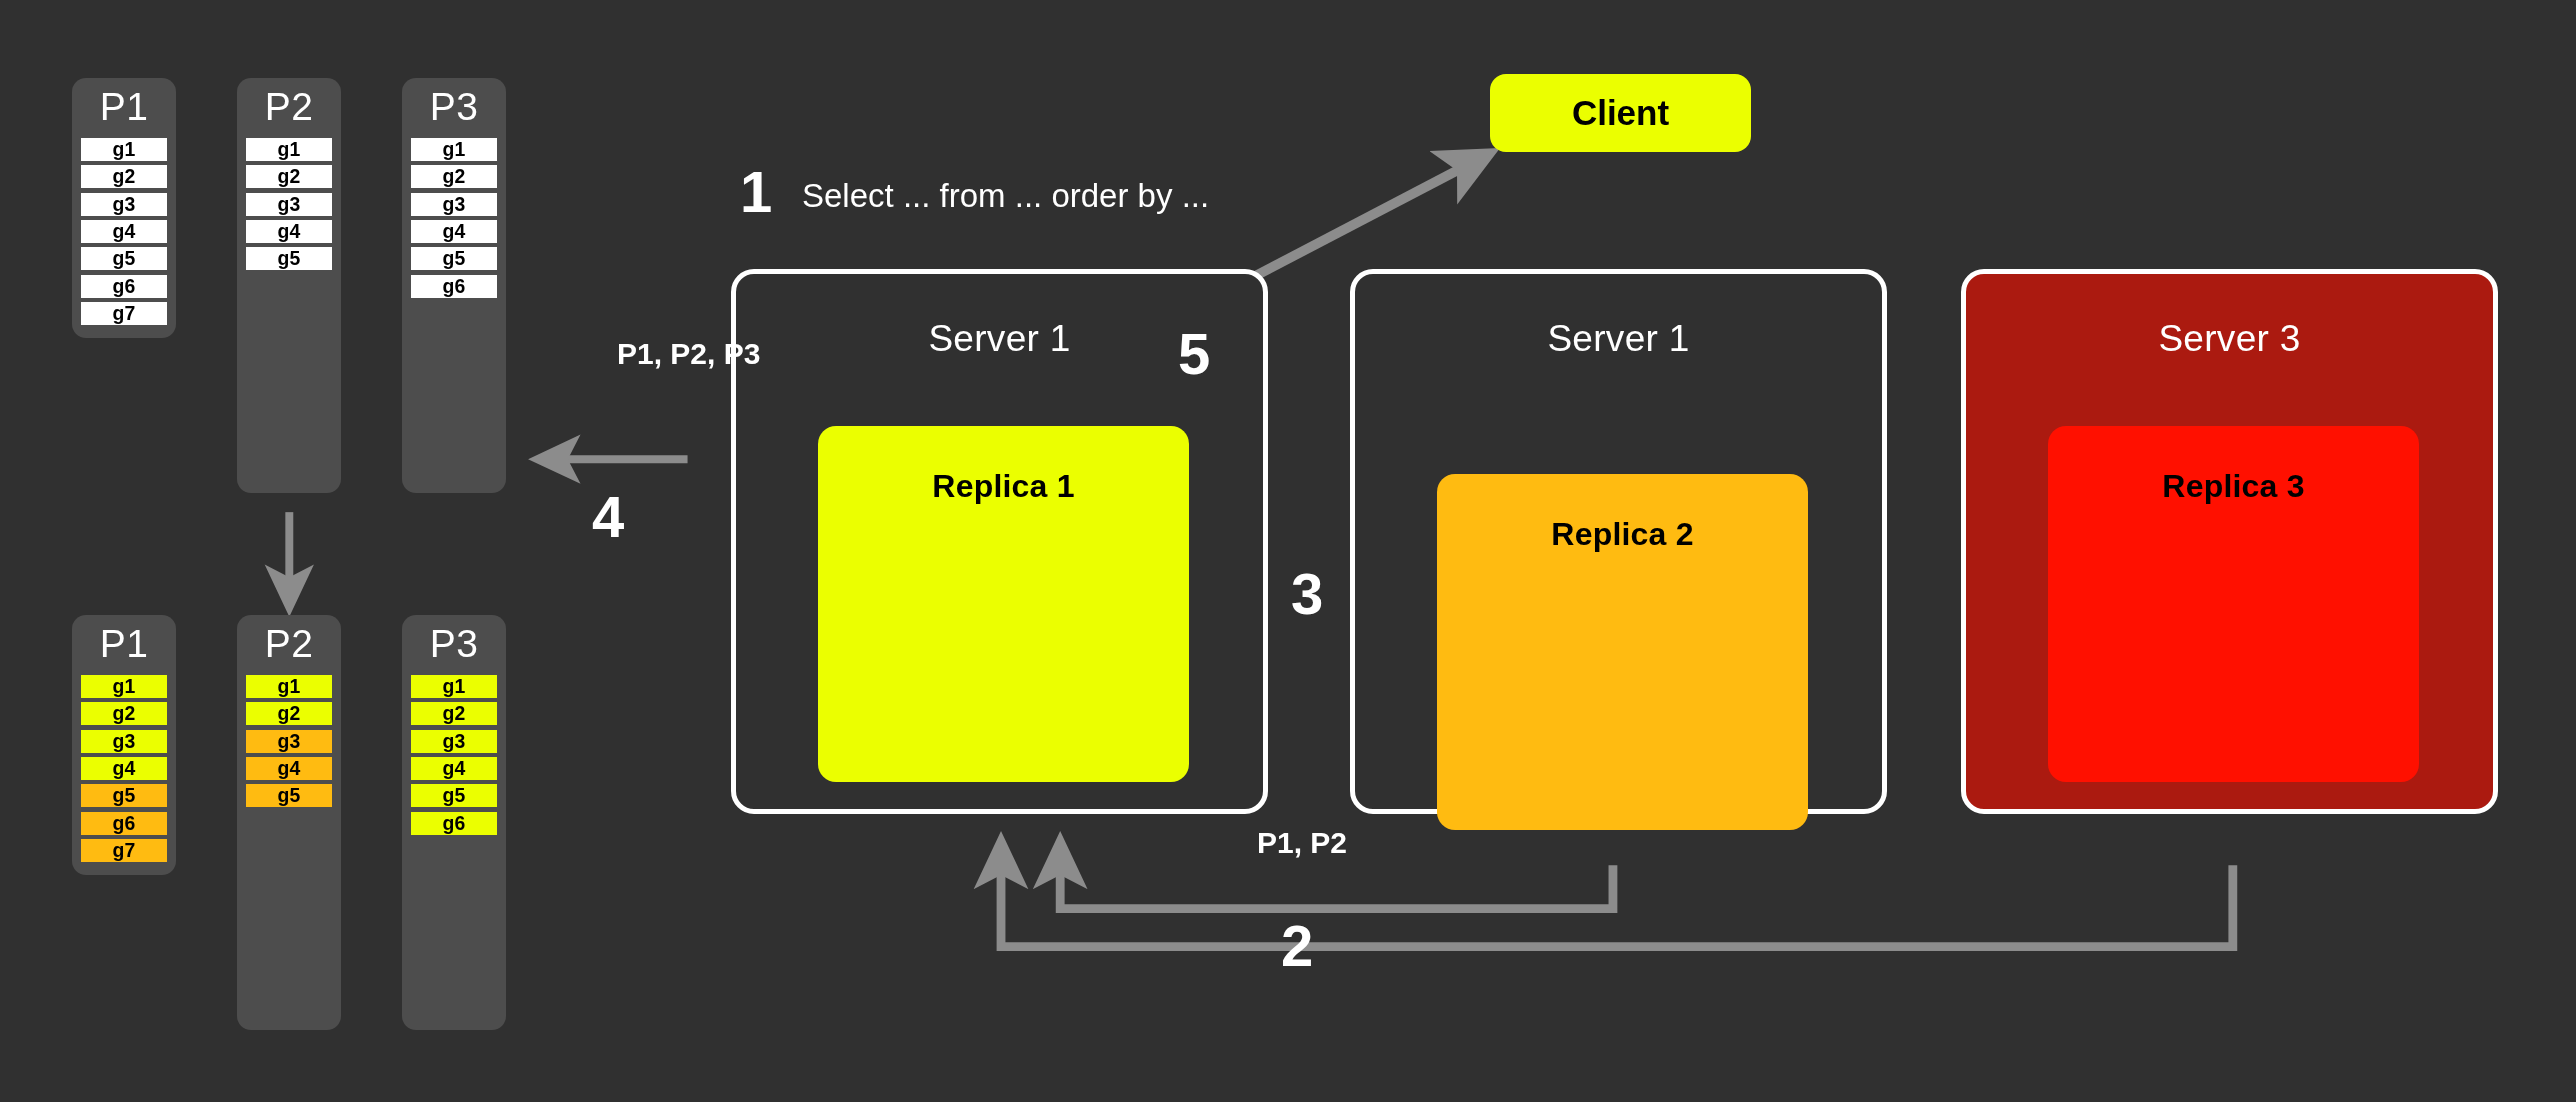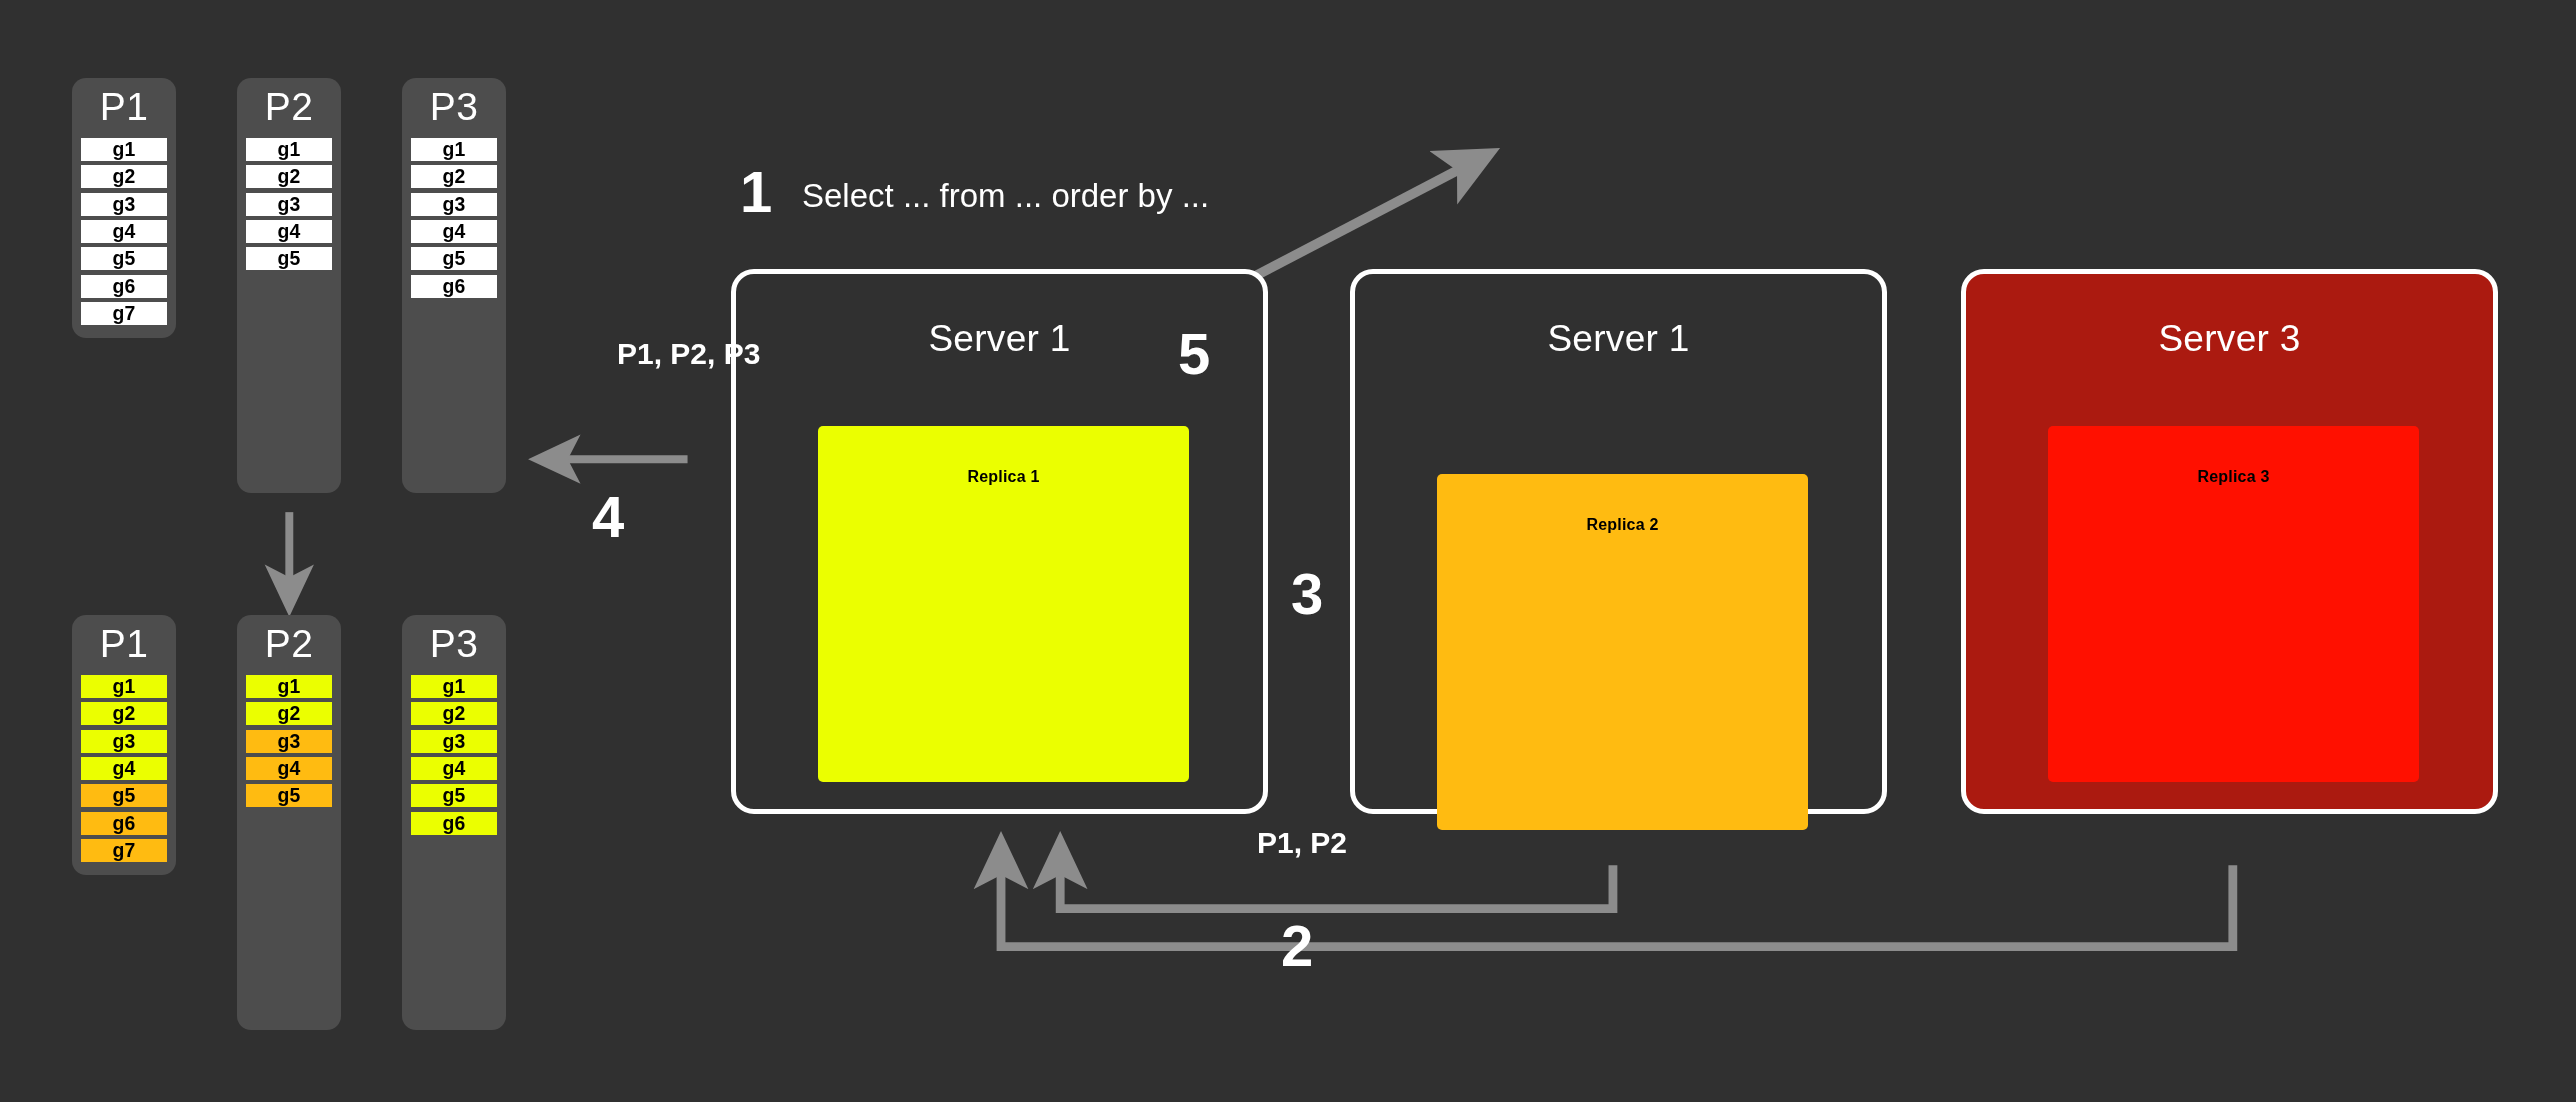--- a/index.html
+++ b/index.html
@@ -65,26 +65,26 @@
     top: 44px;
     text-align: center;
     color: #ffffff;
     font-size: 37px;
     font-weight: 400;
     letter-spacing: 0.3px;
     user-select: none;
   }
   .replica {
     position: absolute;
-    border-radius: 5px;
+    border-radius: 18px;
     display: flex;
     align-items: flex-start;
     justify-content: center;
     color: #000000;
-    font-size: 16px;
+    font-size: 32px;
     font-weight: bold;
     letter-spacing: 0.2px;
   }
   .replica span { margin-top: 42px; }
 
   
   #client-box {
     position: absolute;
     border-radius: 16px;
     display: flex;
@@ -203,20 +203,23 @@
   <div class="pcol" style="left:402px; top:615px; height:415px;">
     <div class="pcol-title">P3</div>
     <div class="gbox yellow">g1</div>
     <div class="gbox yellow">g2</div>
     <div class="gbox yellow">g3</div>
     <div class="gbox yellow">g4</div>
     <div class="gbox yellow">g5</div>
     <div class="gbox yellow">g6</div>
   </div>
 
+  <div id="client-box" style="left:1490px; top:74px; width:261px; height:78px; background:#ebff00;">
+    <span>Client</span>
+  </div>
 
   <div class="server" style="left:731px; top:269px; width:537px; height:545px; background:#303030;">
     <div class="server-title">Server 1</div>
     <div class="replica" style="left:82px; top:152px; width:371px; height:356px; background:#ebff00;">
       <span>Replica 1</span>
     </div>
   </div>
 
   <div class="server" style="left:1350px; top:269px; width:537px; height:545px; background:#303030;">
     <div class="server-title">Server 1</div>

